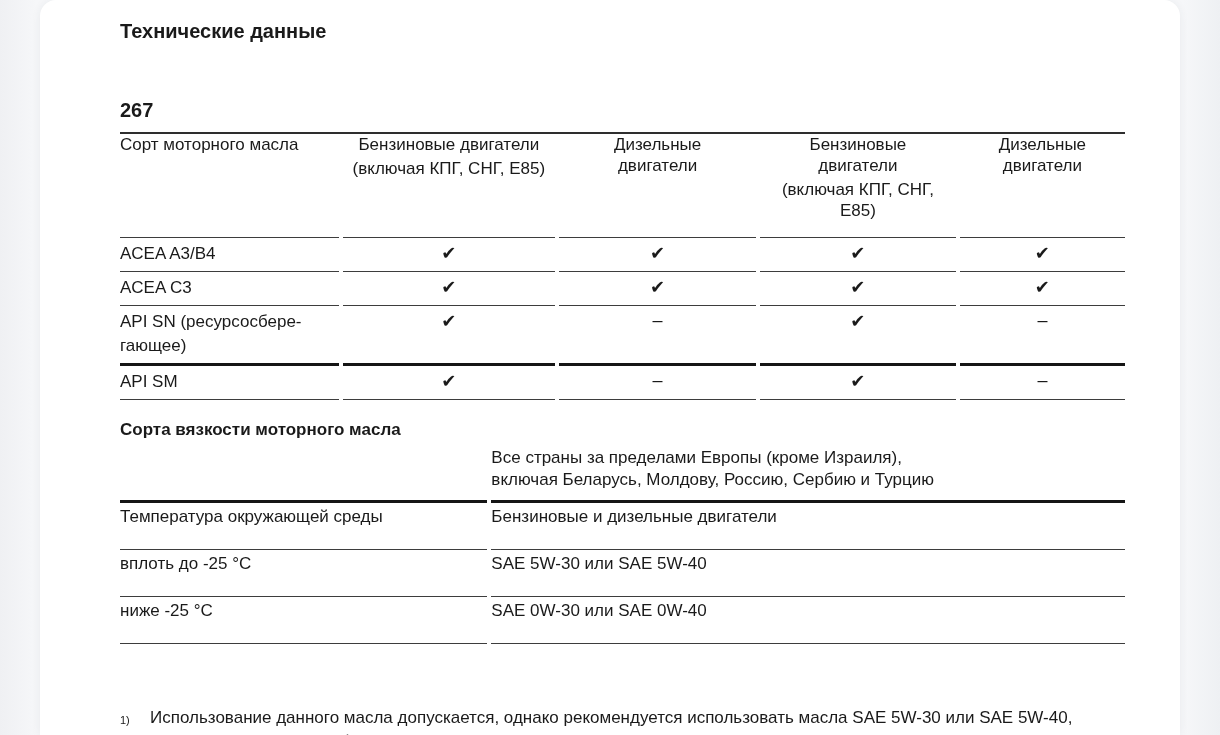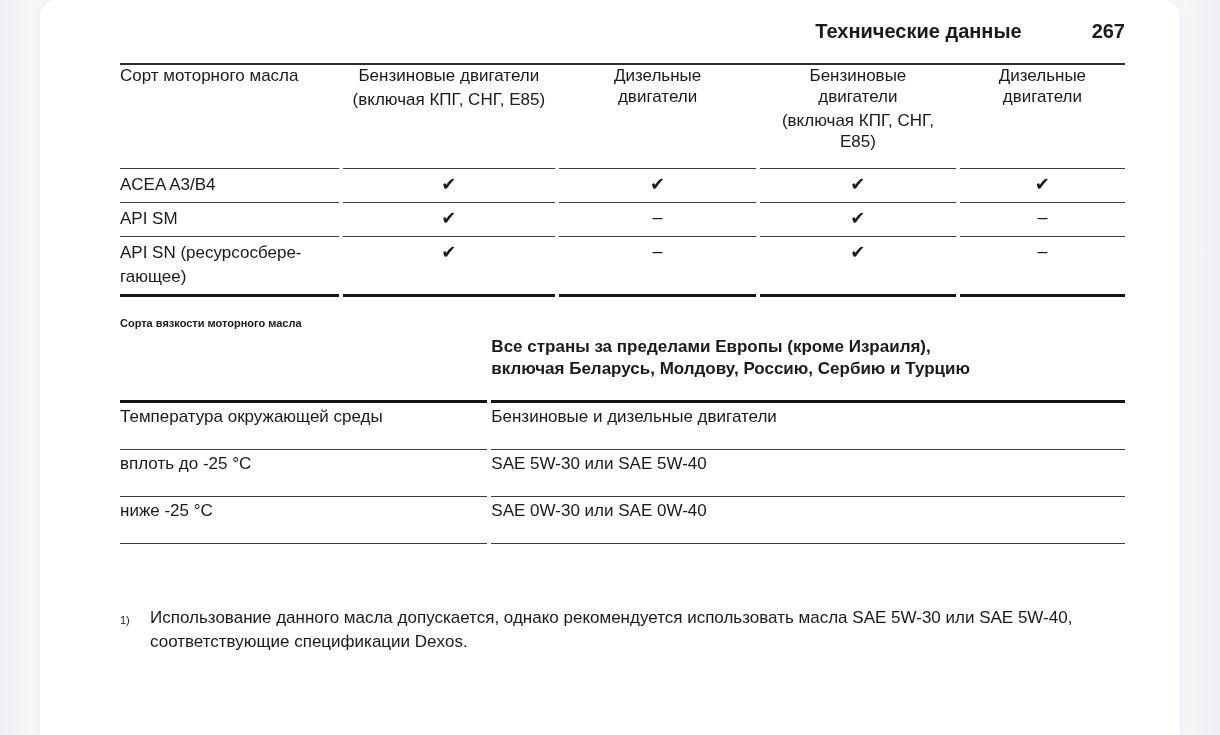--- a/index.html
+++ b/index.html
@@ -15,24 +15,25 @@
     margin: 0 40px;
     width: 1140px; height: 735px;
     background: #ffffff;
     border-radius: 16px 16px 0 0;
     box-shadow: 0 1px 10px rgba(40,50,70,0.07);
     padding: 20px 55px 0 80px;
   }
   
   .page-header {
     display: flex; justify-content: flex-end; align-items: baseline;
-    gap: 70px;
+    gap: 56px;
     font-size: 20px; font-weight: bold;
-    padding-bottom: 20px;
+    padding-bottom: 10px;
     border-bottom: 2px solid #2e2e2e;
+    flex-direction: column;
   }
   
   table.data {
     width: calc(100% + 8px);
     margin: 0 -4px;
     border-collapse: separate;
     border-spacing: 4px 0;
     font-size: 17px;
     table-layout: fixed;
   }
@@ -48,28 +49,28 @@
   .t1 .ch {
     vertical-align: top; text-align: center;
     line-height: 21px; padding-top: 0; height: 104px;
   }
   .t1 .ch.first { text-align: left; }
   .t1 .ch .paren-gap { margin-top: 3px; }
   .t1 td.rlabel { text-align: left; padding: 4px 0 5px; line-height: 24px; }
   .t1 td.val { text-align: center; padding: 4px 0 5px; font-size: 18px; vertical-align: top; }
   
   .t2 .hd {
-    vertical-align: bottom; font-weight: bold;
-    line-height: 22px; padding-bottom: 20px; height: 46px;
+    vertical-align: bottom; font-weight: normal;
+    line-height: 22px; padding-bottom: 9px; height: 46px;
   }
   .t2 td.rlabel, .t2 td.rval { padding: 4px 0 23px; line-height: 19px; }
   sup.fnref { font-size: 11px; line-height: 0; }
   
   .section-title {
-    font-weight: bold; font-size: 11px;
+    font-weight: bold; font-size: 17px;
     margin-top: 20px; margin-bottom: 7px;
   }
   
   .footnote {
     display: flex; margin-top: 62px;
     font-size: 17px; line-height: 24px;
   }
   .footnote .marker { width: 30px; flex: 0 0 30px; font-size: 11px; padding-top: 2px; }
   .footnote .fn-text { flex: 1; max-width: 975px; }
 </style>
@@ -117,32 +118,39 @@
     </tr>
 
     <tr>
       <td class="rlabel thin-b">ACEA A3/B4</td>
       <td class="val thin-b">✔</td>
       <td class="val thin-b">✔</td>
       <td class="val thin-b">✔</td>
       <td class="val thin-b">✔</td>
     </tr>
     <tr>
-      <td class="rlabel thin-b">API SM</td>
+      <td class="rlabel thin-b">ACEA C3</td>
       <td class="val thin-b">✔</td>
-      <td class="val thin-b">–</td>
       <td class="val thin-b">✔</td>
-      <td class="val thin-b">–</td>
+      <td class="val thin-b">✔</td>
+      <td class="val thin-b">✔</td>
     </tr>
     <tr>
       <td class="rlabel thick-b">API SN (ресурсосбере-гающее)</td>
       <td class="val thick-b">✔</td>
       <td class="val thick-b">–</td>
       <td class="val thick-b">✔</td>
       <td class="val thick-b">–</td>
+    </tr>
+    <tr>
+      <td class="rlabel thin-b">API SM</td>
+      <td class="val thin-b">✔</td>
+      <td class="val thin-b">–</td>
+      <td class="val thin-b">✔</td>
+      <td class="val thin-b">–</td>
     </tr>
   </tbody>
     </table>
 
   <div class="section-title">Сорта вязкости моторного масла</div>
 
   <table class="data t2">
     <colgroup>
         <col style="width:36.7%">
         <col style="width:63.3%">

